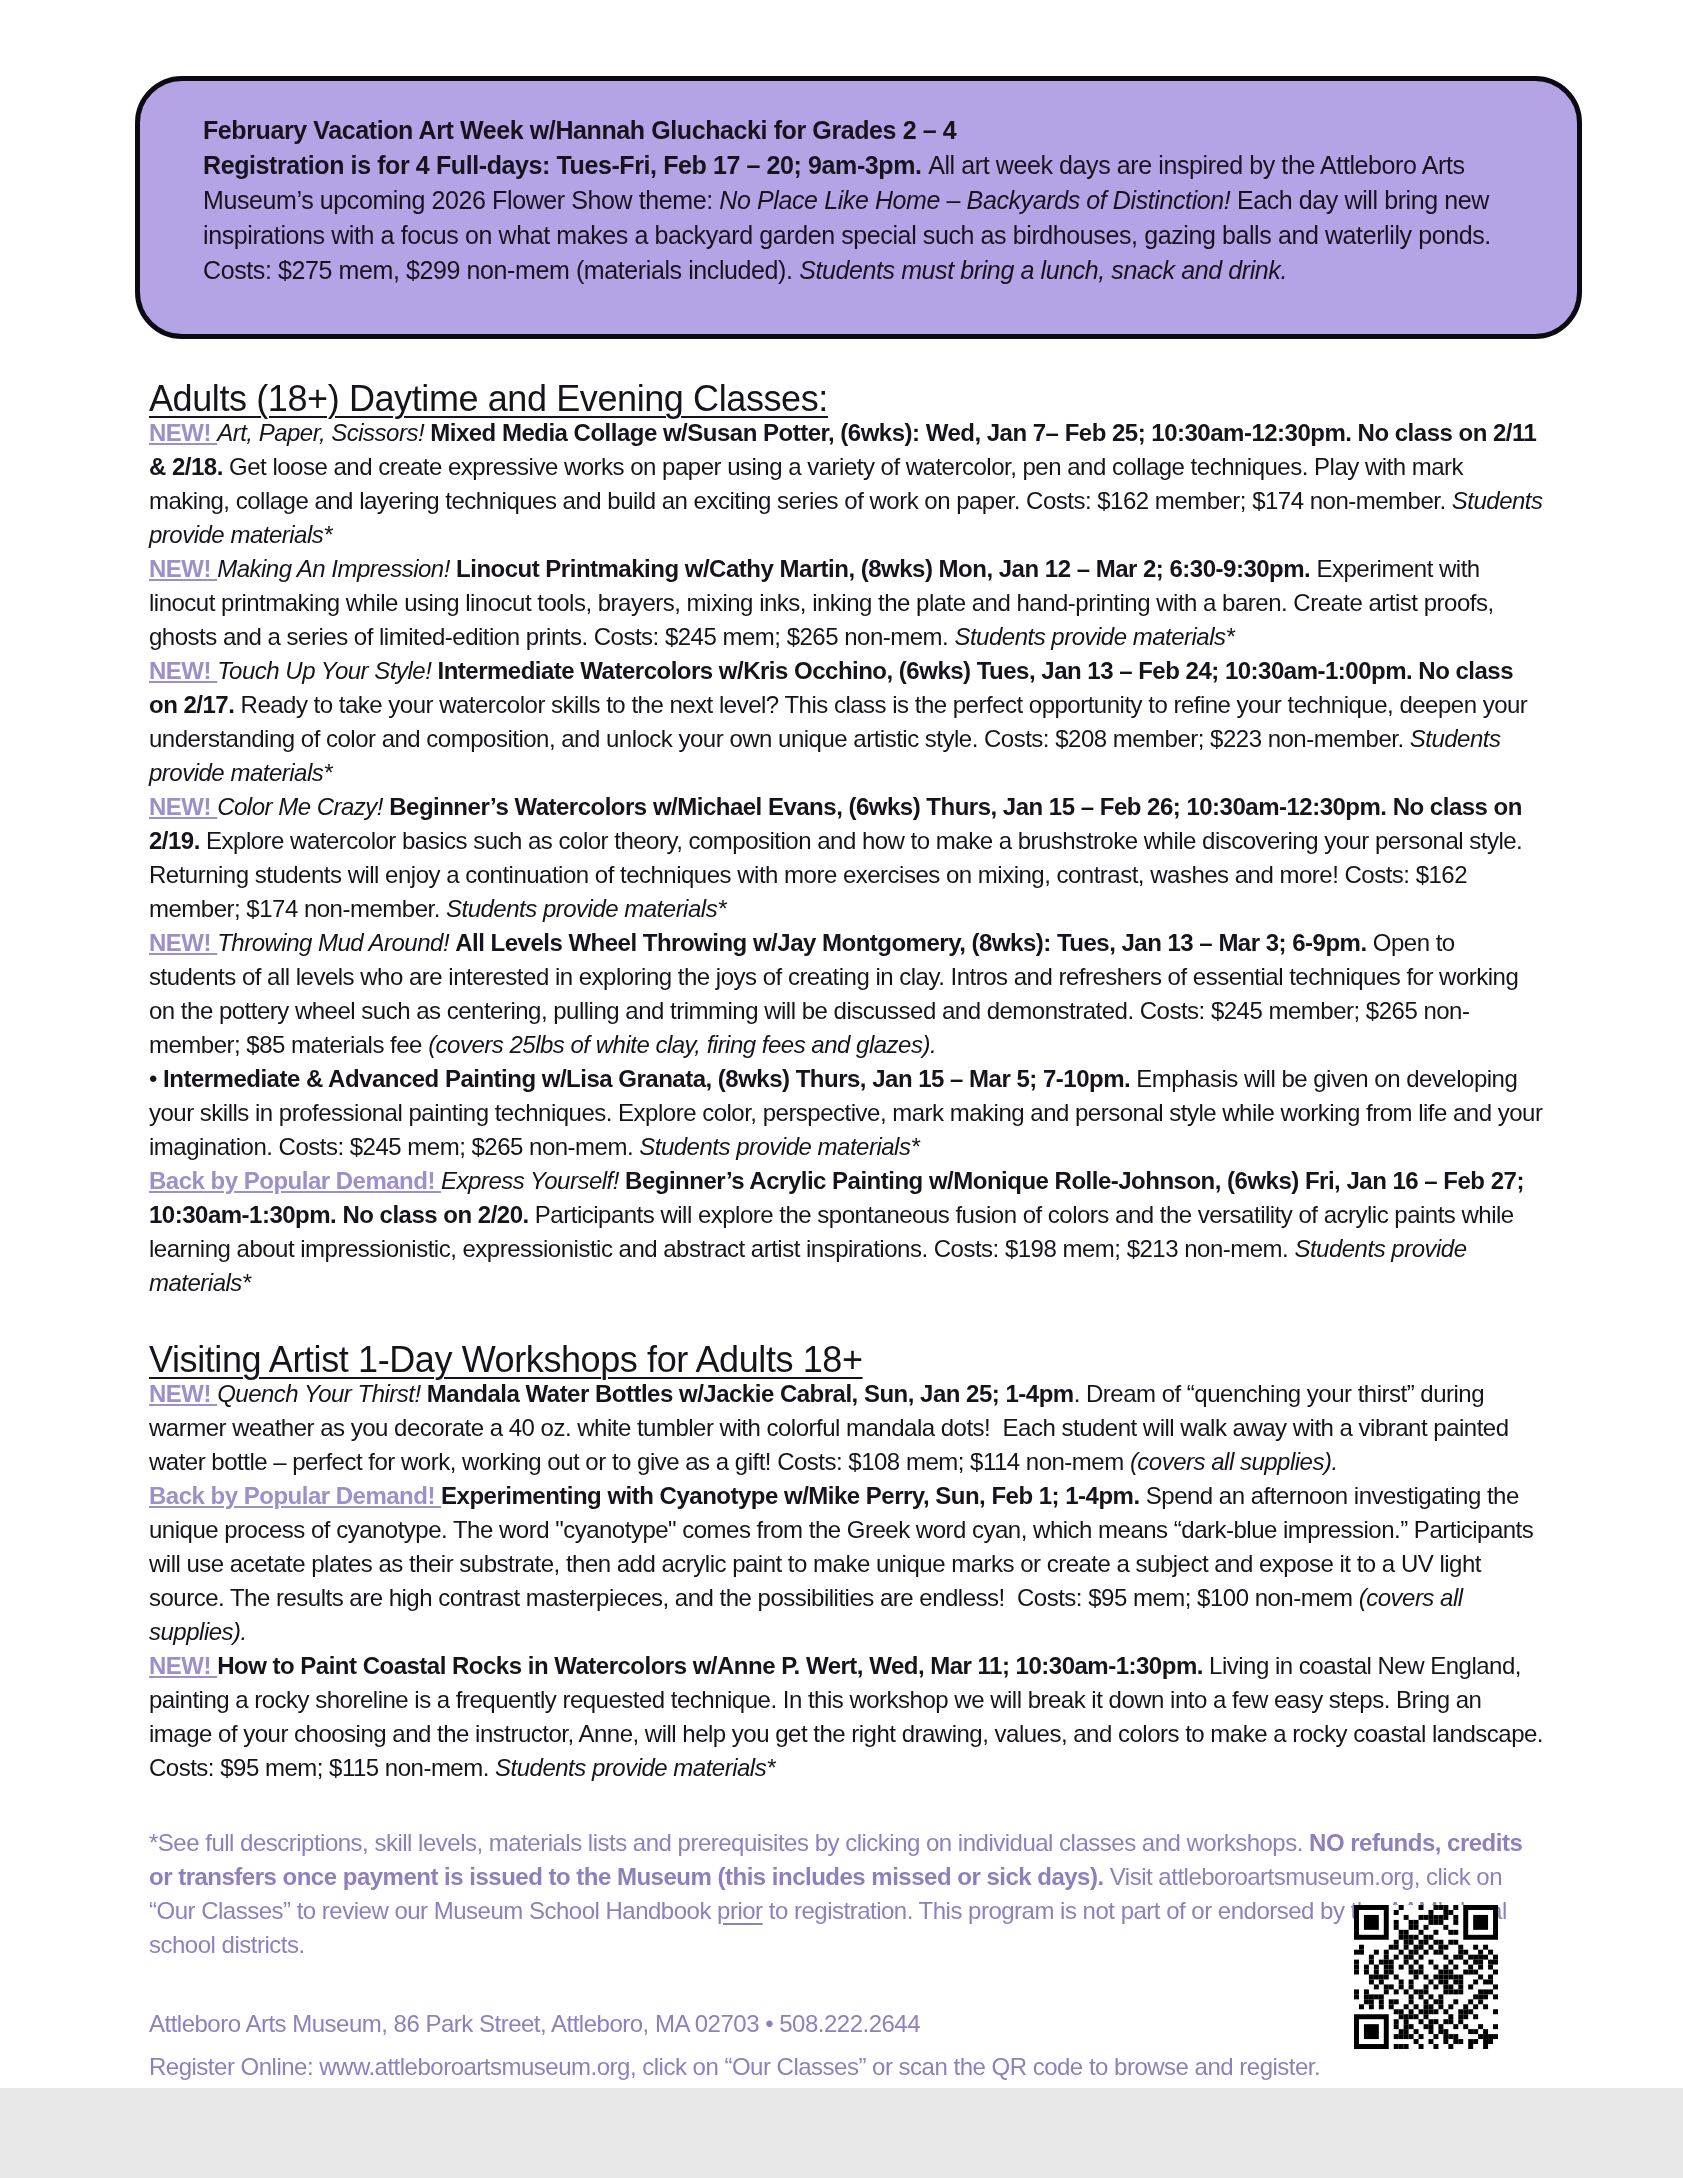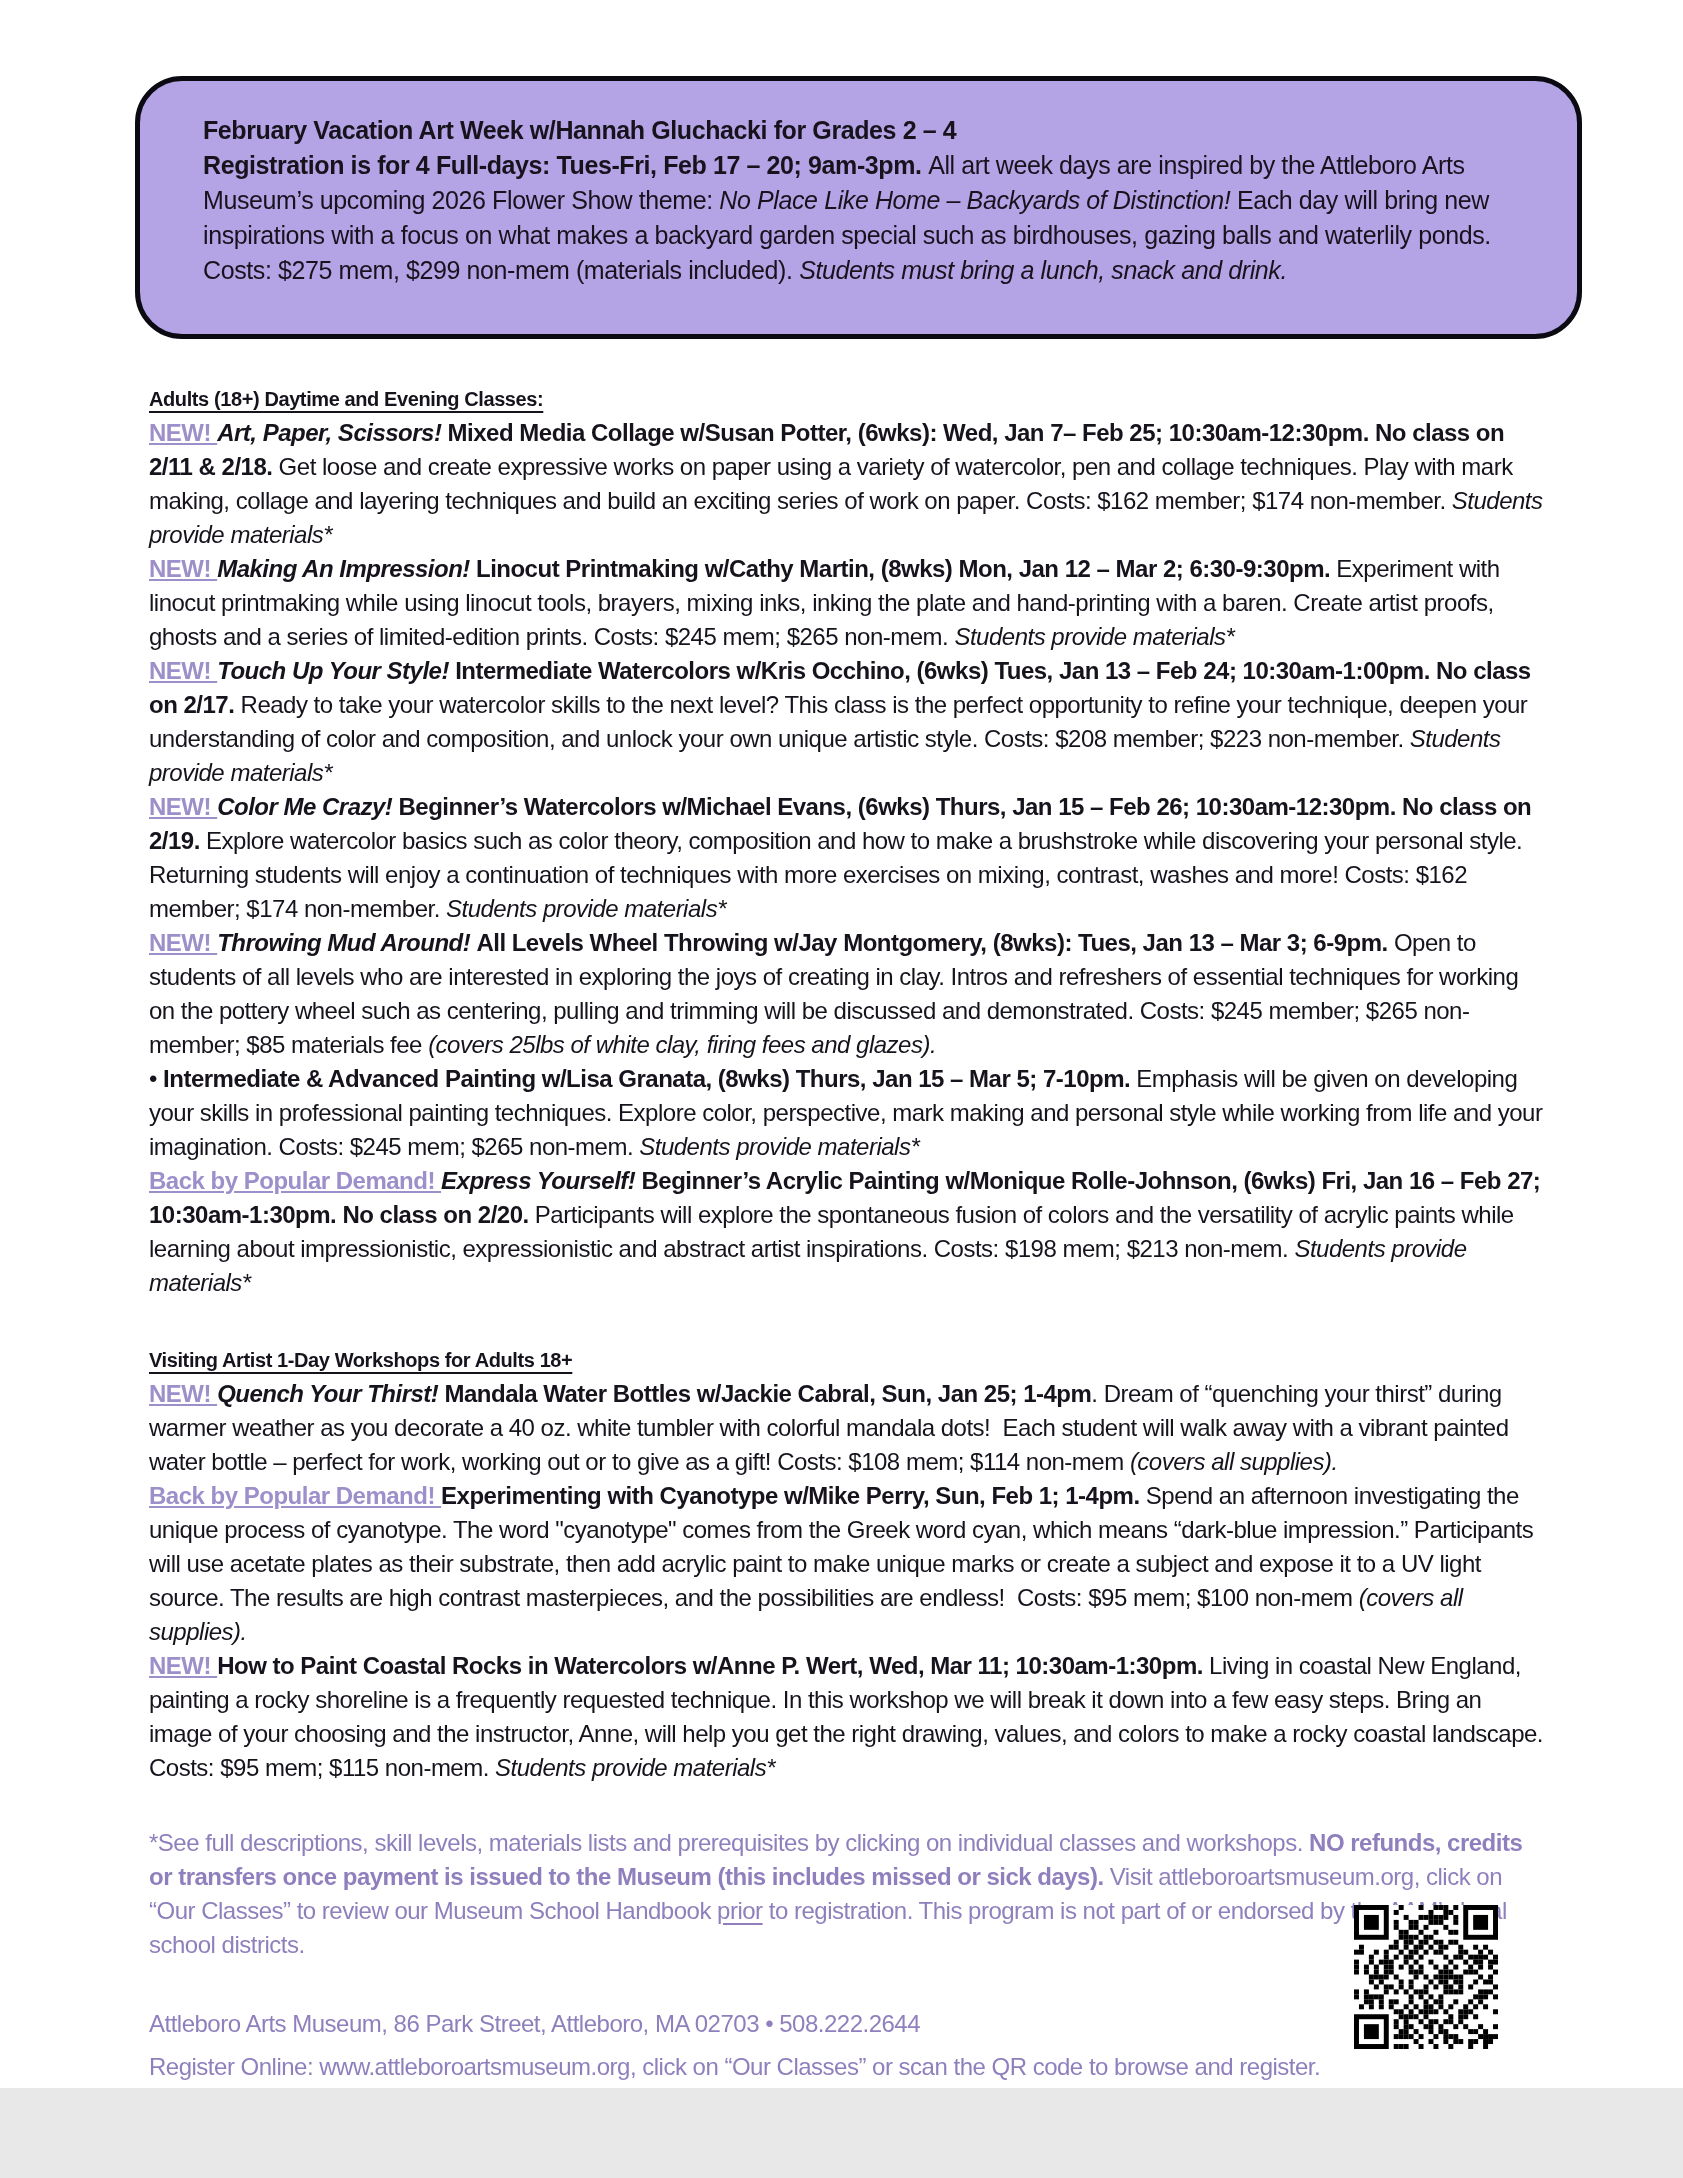--- a/index.html
+++ b/index.html
@@ -31,32 +31,32 @@
   }
   .promo-box p{margin:0;white-space:pre-wrap;}
   .promo-heading{font-weight:bold;}
   
   .content{
     position:absolute;left:149px;top:382px;width:1397px;
     font-size:24px;line-height:34px;letter-spacing:-0.5px;
   }
   .section-heading{
     margin:0;
-    font-size:20px;font-weight:bold;
+    font-size:36px;font-weight:normal;
     text-decoration:underline;
     text-underline-offset:4.5px;
     text-decoration-thickness:1.8px;
     letter-spacing:-0.4px;
   }
   .content p.listing{margin:0;white-space:pre-wrap;}
   .section + .section{margin-top:43px;}
   
   .seg-label{color:var(--accent-purple);font-weight:bold;text-decoration:underline;}
   .seg-b{font-weight:bold;}
-  .seg-bi{font-weight:bold;font-style:italic;}
+  .seg-bi{font-weight:normal;font-style:italic;}
   .seg-i{font-style:italic;}
   .seg-u{text-decoration:underline;text-underline-offset:3.6px;}
   
   .footnote{
     margin:41px 0 0 0;
     color:var(--footnote-purple);
     white-space:pre-wrap;
   }
   
   .contact{margin-top:40px;color:var(--footnote-purple);line-height:43px;}

